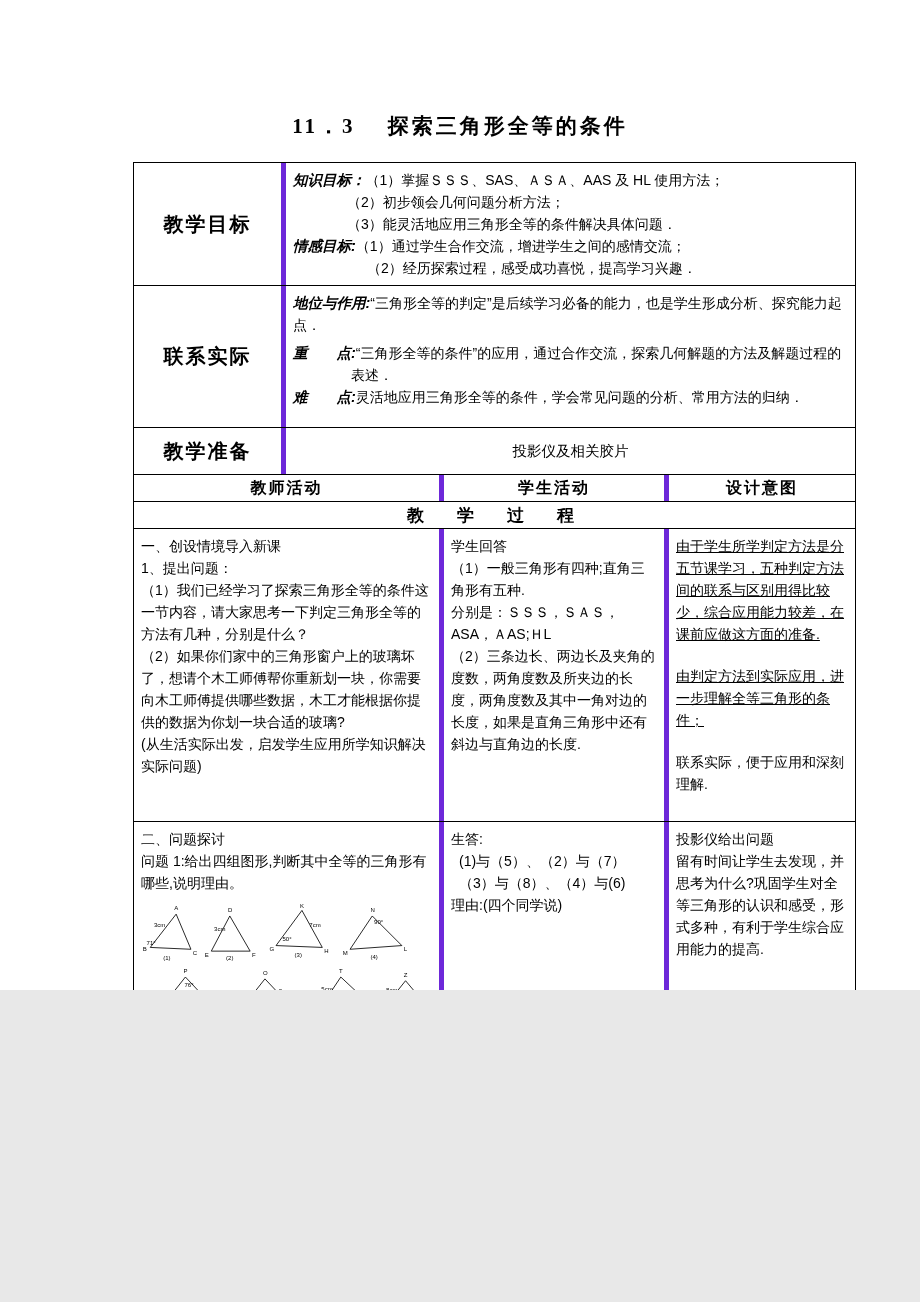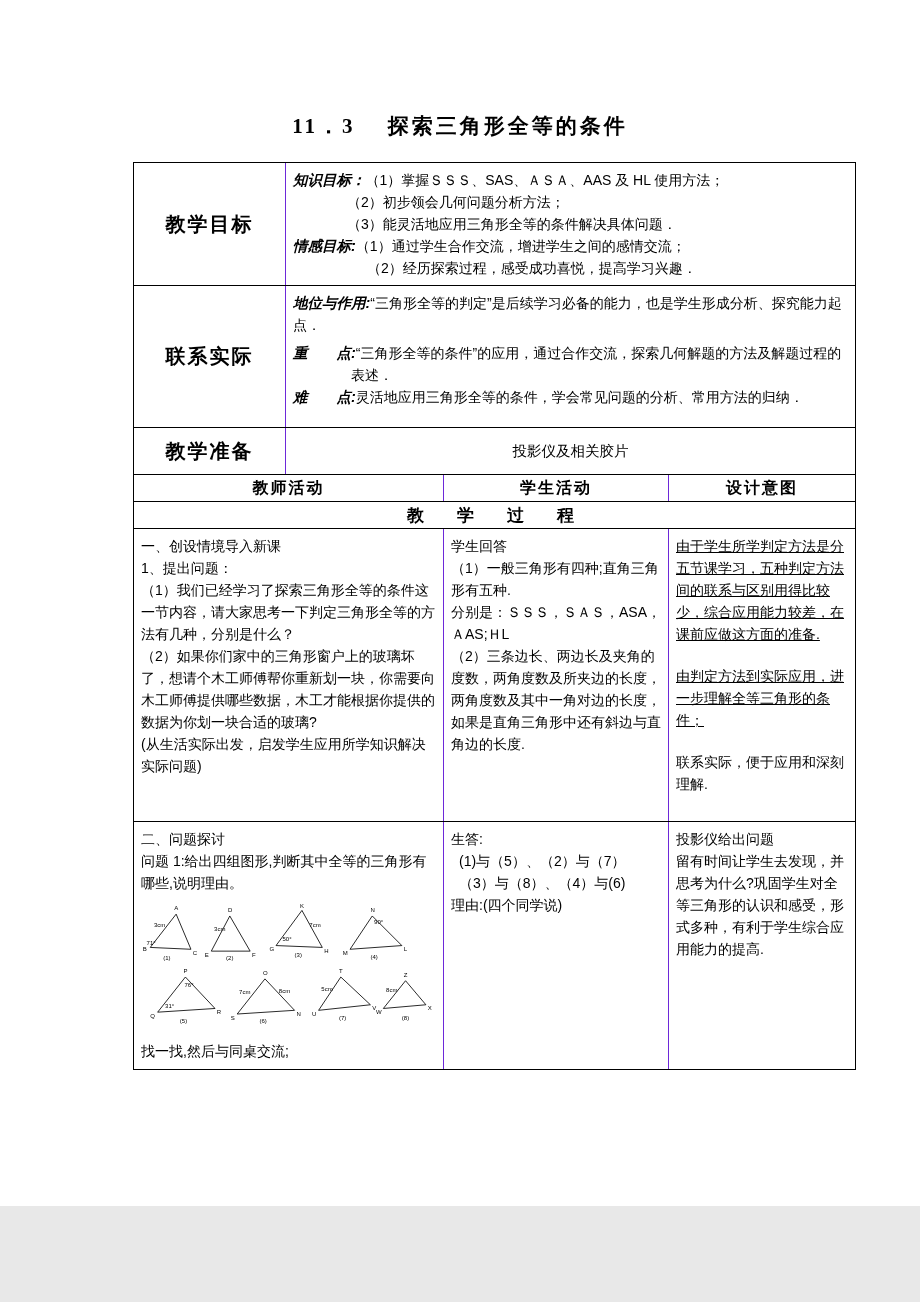--- a/index.html
+++ b/index.html
@@ -1,24 +1,24 @@
 <!DOCTYPE html>
 <html><head>
 <meta charset="utf-8">
 <style>
   * { margin:0; padding:0; box-sizing:border-box; }
   html,body { background:#e8e8e8; }
   body { font-family:"Liberation Sans","DejaVu Sans",sans-serif; color:#000; }
-  .page { position:relative; width:920px; height:1206px; background:#fff; margin:0 auto; overflow:hidden; }
+  .page { position:relative; width:920px; height:990px; background:#fff; margin:0 auto; overflow:hidden; }
   .title { text-align:center; padding-top:112px; font-size:21px; font-weight:bold; letter-spacing:3px;
            font-family:"Liberation Serif","DejaVu Serif",serif; }
   .doc-table { margin:22px 0 0 133px; width:723px; border:1px solid #000; }
   .trow { display:flex; border-bottom:1px solid #000; }
   .trow:last-child { border-bottom:none; }
-  .cell { border-right:1px solid #6d28d9; padding:6px 7px; overflow:hidden; }
+  .cell { border-right:5px solid #6d28d9; padding:6px 7px; overflow:hidden; }
   .trow .cell:last-child { border-right:none; }
   .lbl { width:152px; display:flex; align-items:center; justify-content:center;
          font-size:20px; font-weight:bold; letter-spacing:2px; flex:none; padding:0; }
   .bodycell { flex:1; }
   .r-obj  { height:123px; }
   .r-ana  { height:142px; }
   .r-prep { height:47px; }
   .r-proc { height:27px; }
   .r-heads{ height:27px; }
   .r-sec1 { height:293px; }

